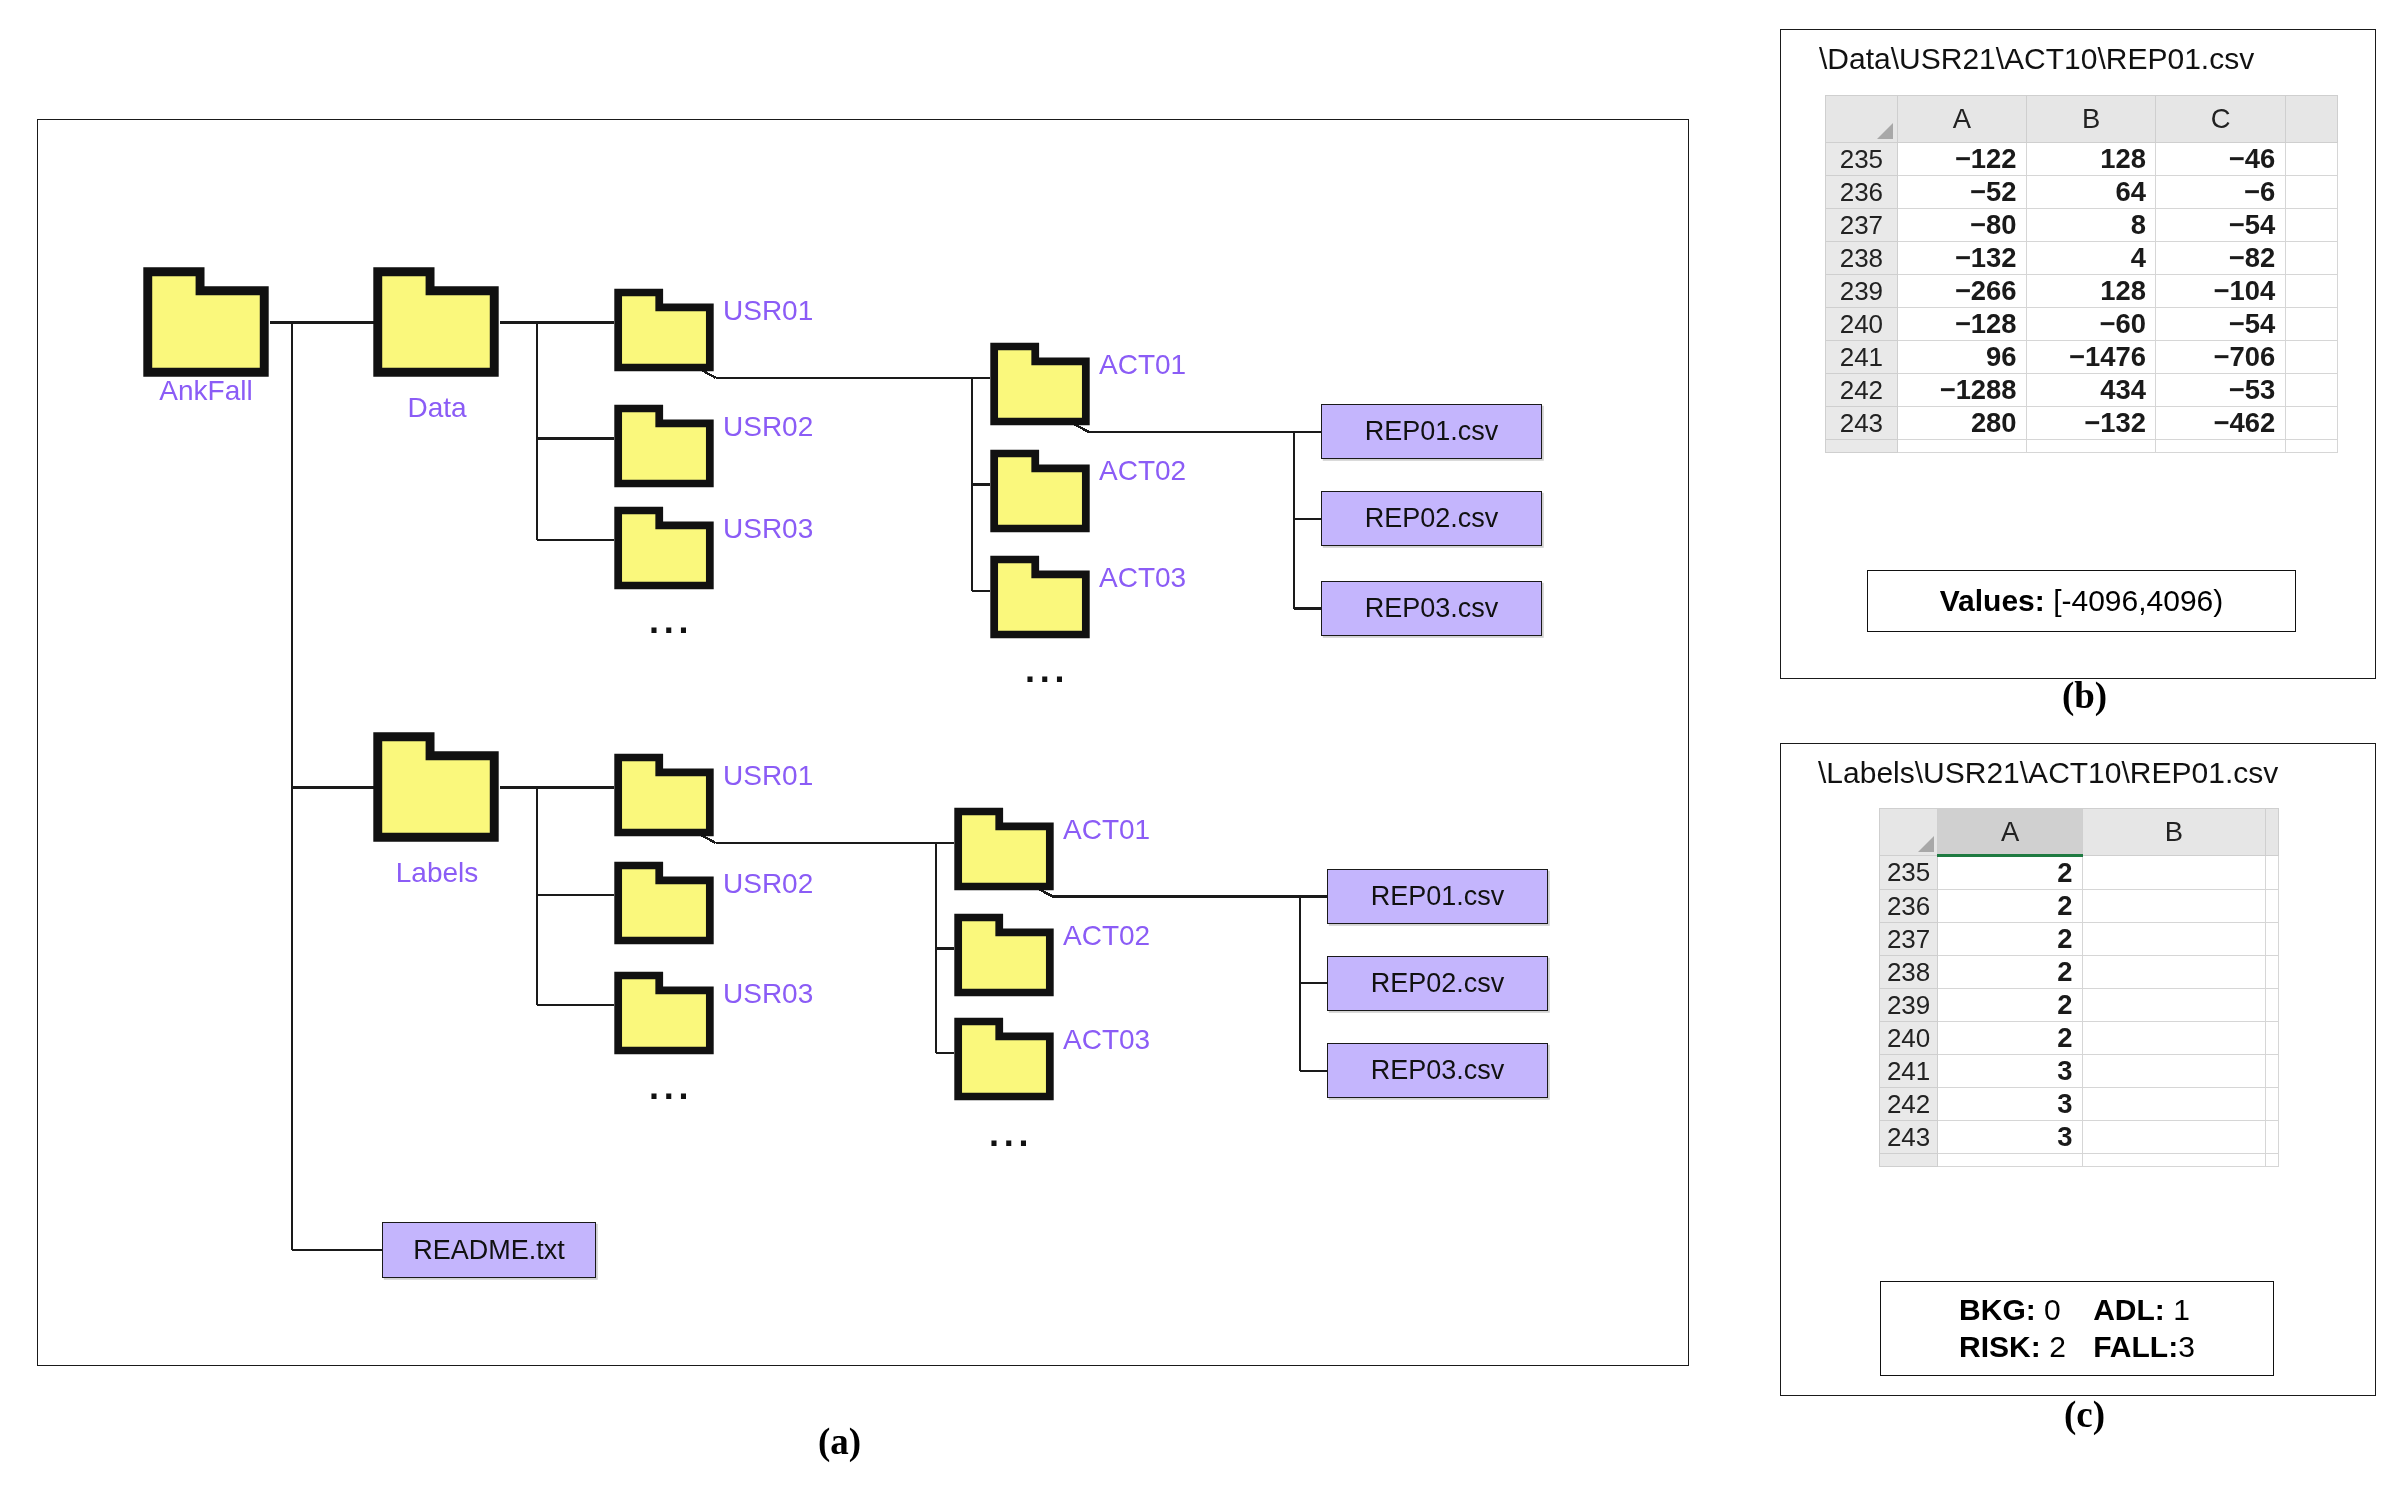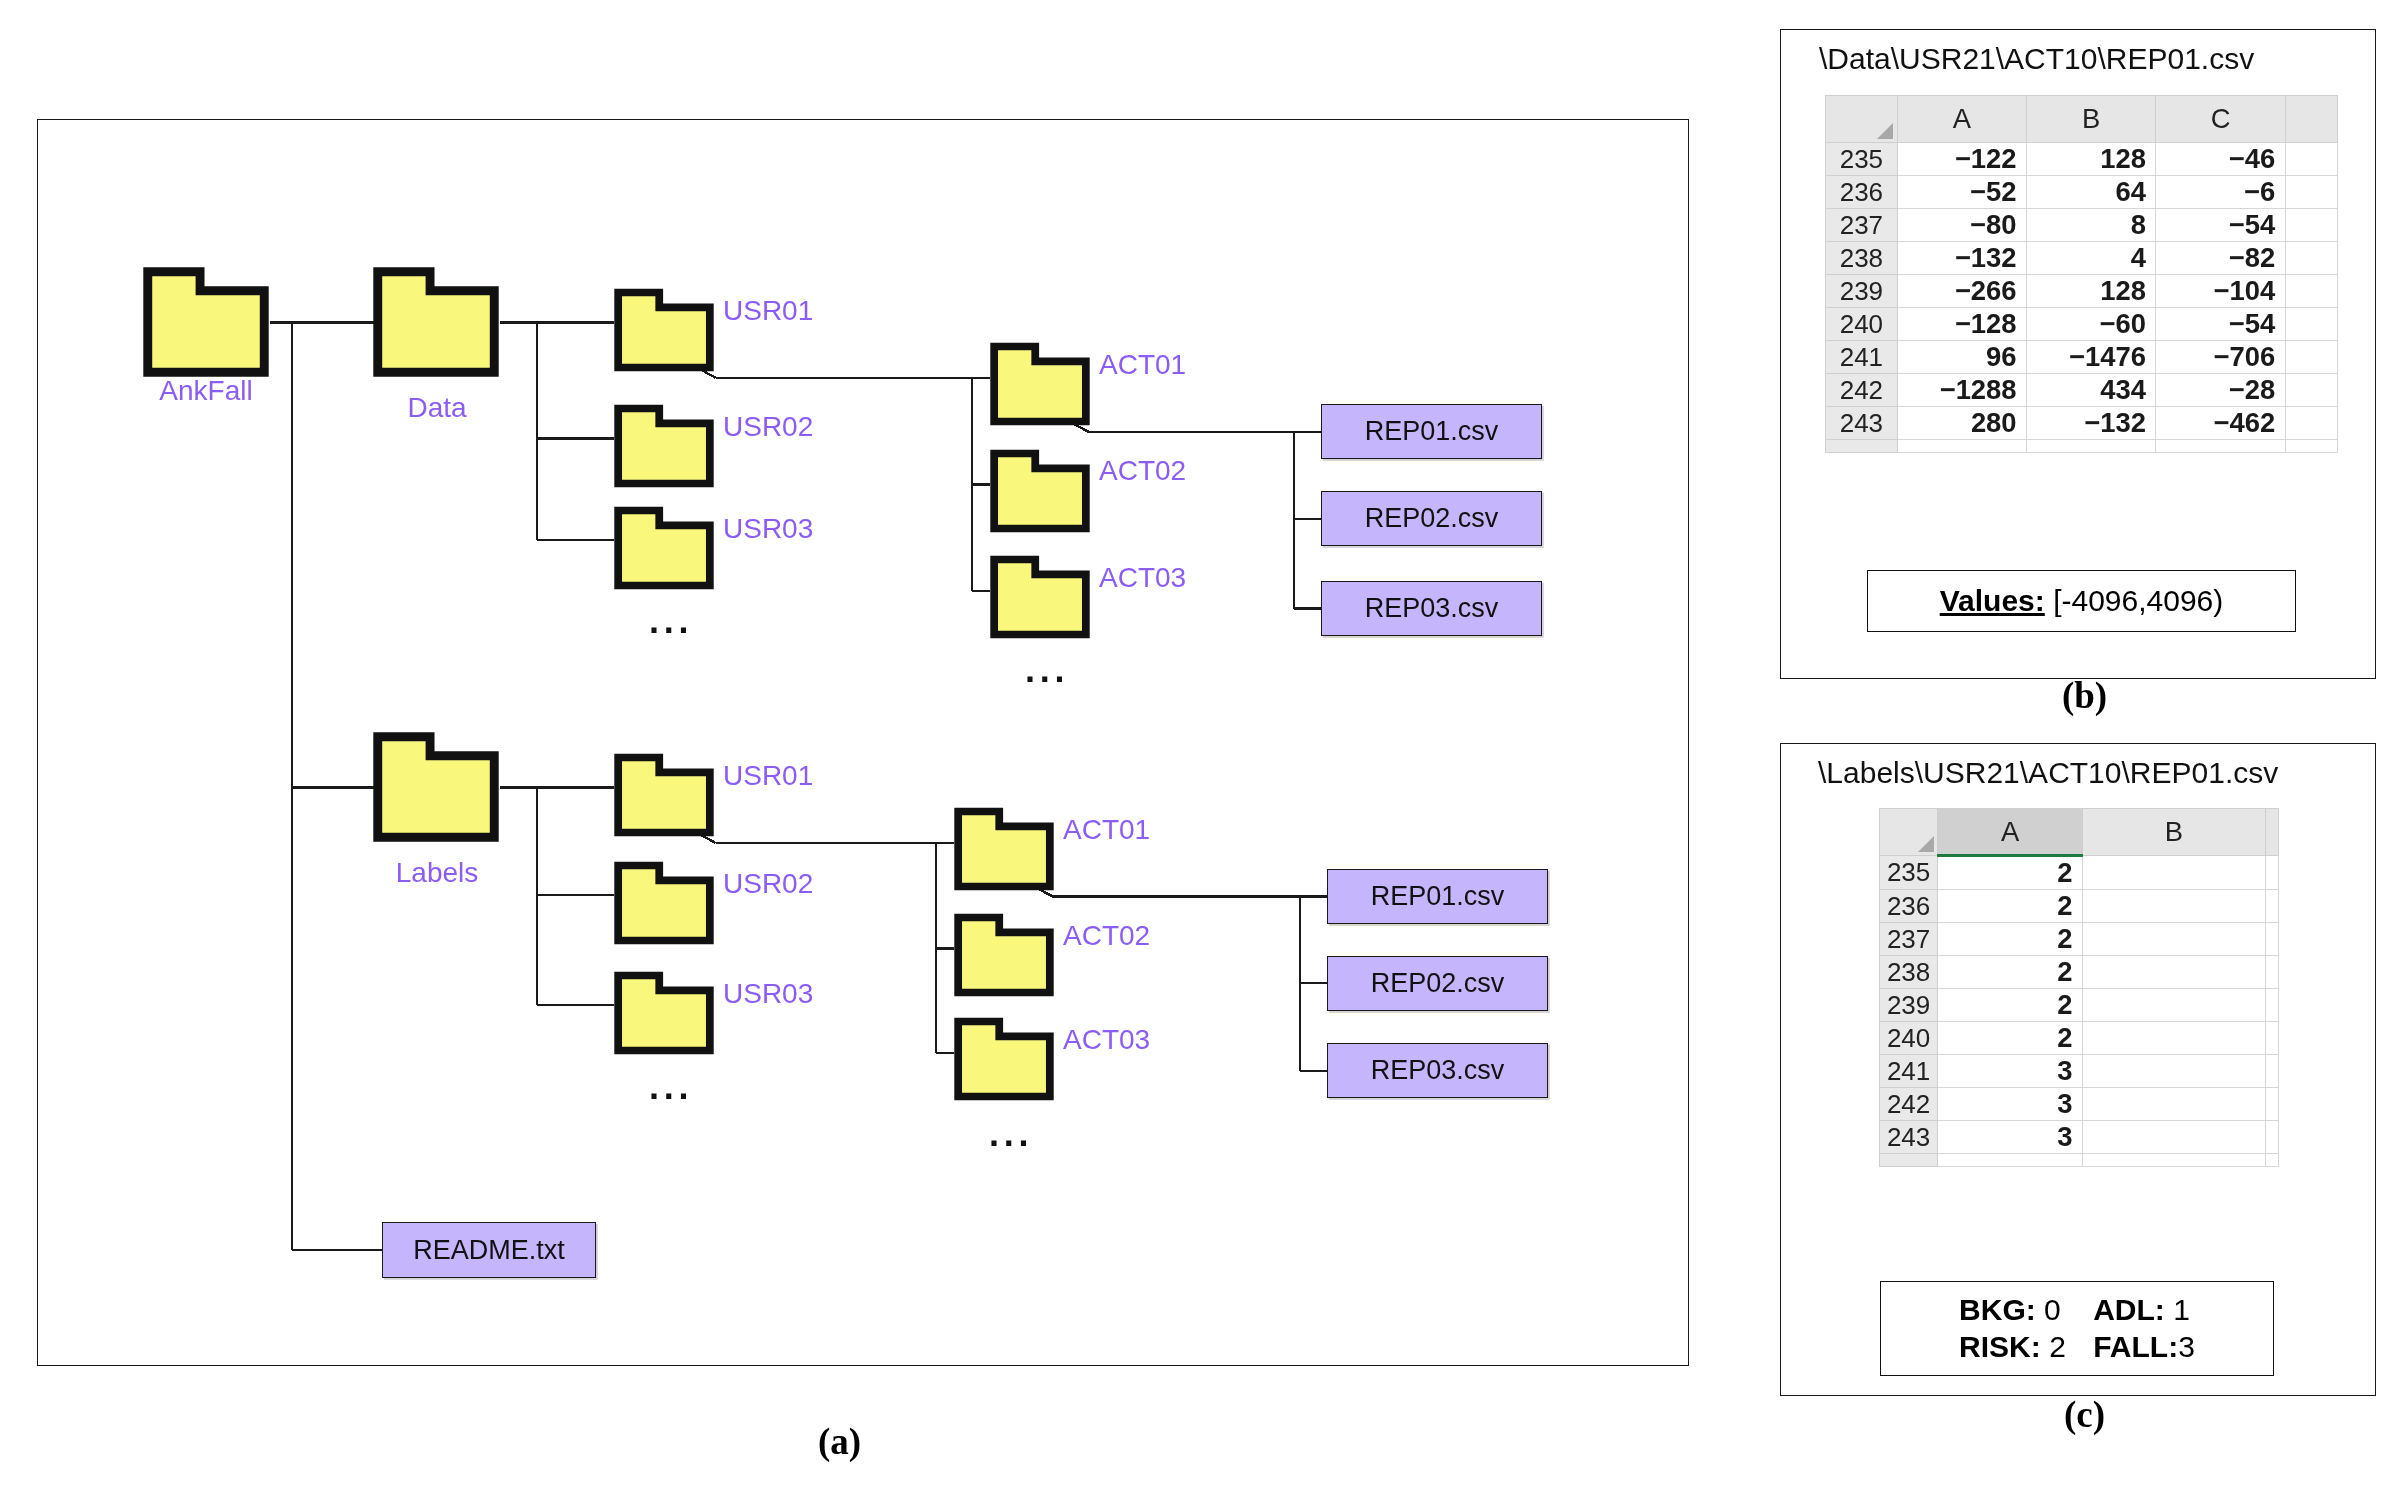--- a/index.html
+++ b/index.html
@@ -358,42 +358,42 @@
       <td class="rowhead">241</td>
       <td class="cell">96</td>
       <td class="cell">−1476</td>
       <td class="cell">−706</td>
       <td class="cell empty"></td>
     </tr>
     <tr>
       <td class="rowhead">242</td>
       <td class="cell">−1288</td>
       <td class="cell">434</td>
-      <td class="cell">−28</td>
+      <td class="cell">−53</td>
       <td class="cell empty"></td>
     </tr>
     <tr>
       <td class="rowhead">243</td>
       <td class="cell">280</td>
       <td class="cell">−132</td>
       <td class="cell">−462</td>
       <td class="cell empty"></td>
     </tr>
     <tr class="tail">
       <td class="rowhead"></td>
       <td class="cell"></td>
       <td class="cell"></td>
       <td class="cell"></td>
       <td class="cell"></td>
     </tr>
   </tbody>
 </table>
 
 <div class="legend-box" style="left:1867px;top:570px;width:429px;height:62px;">
-  <span style="font-weight:bold;text-decoration:underline;">Values:</span>&nbsp;<span>[-4096,4096)</span>
+  <span style="font-weight:bold;">Values:</span>&nbsp;<span>[-4096,4096)</span>
 </div>
 
 <div class="panel-caption" style="left:1959px;top:674px;width:251px;">(b)</div>
 
 <div class="sheet-title" style="left:1806px;top:756px;">\Labels\USR21\ACT10\REP01.csv</div>
 
 <table class="sheet" id="labels-sheet" style="left:1879px;top:808px;width:400px;">
   <colgroup>
     <col style="width:57px">
       <col style="width:142px">

